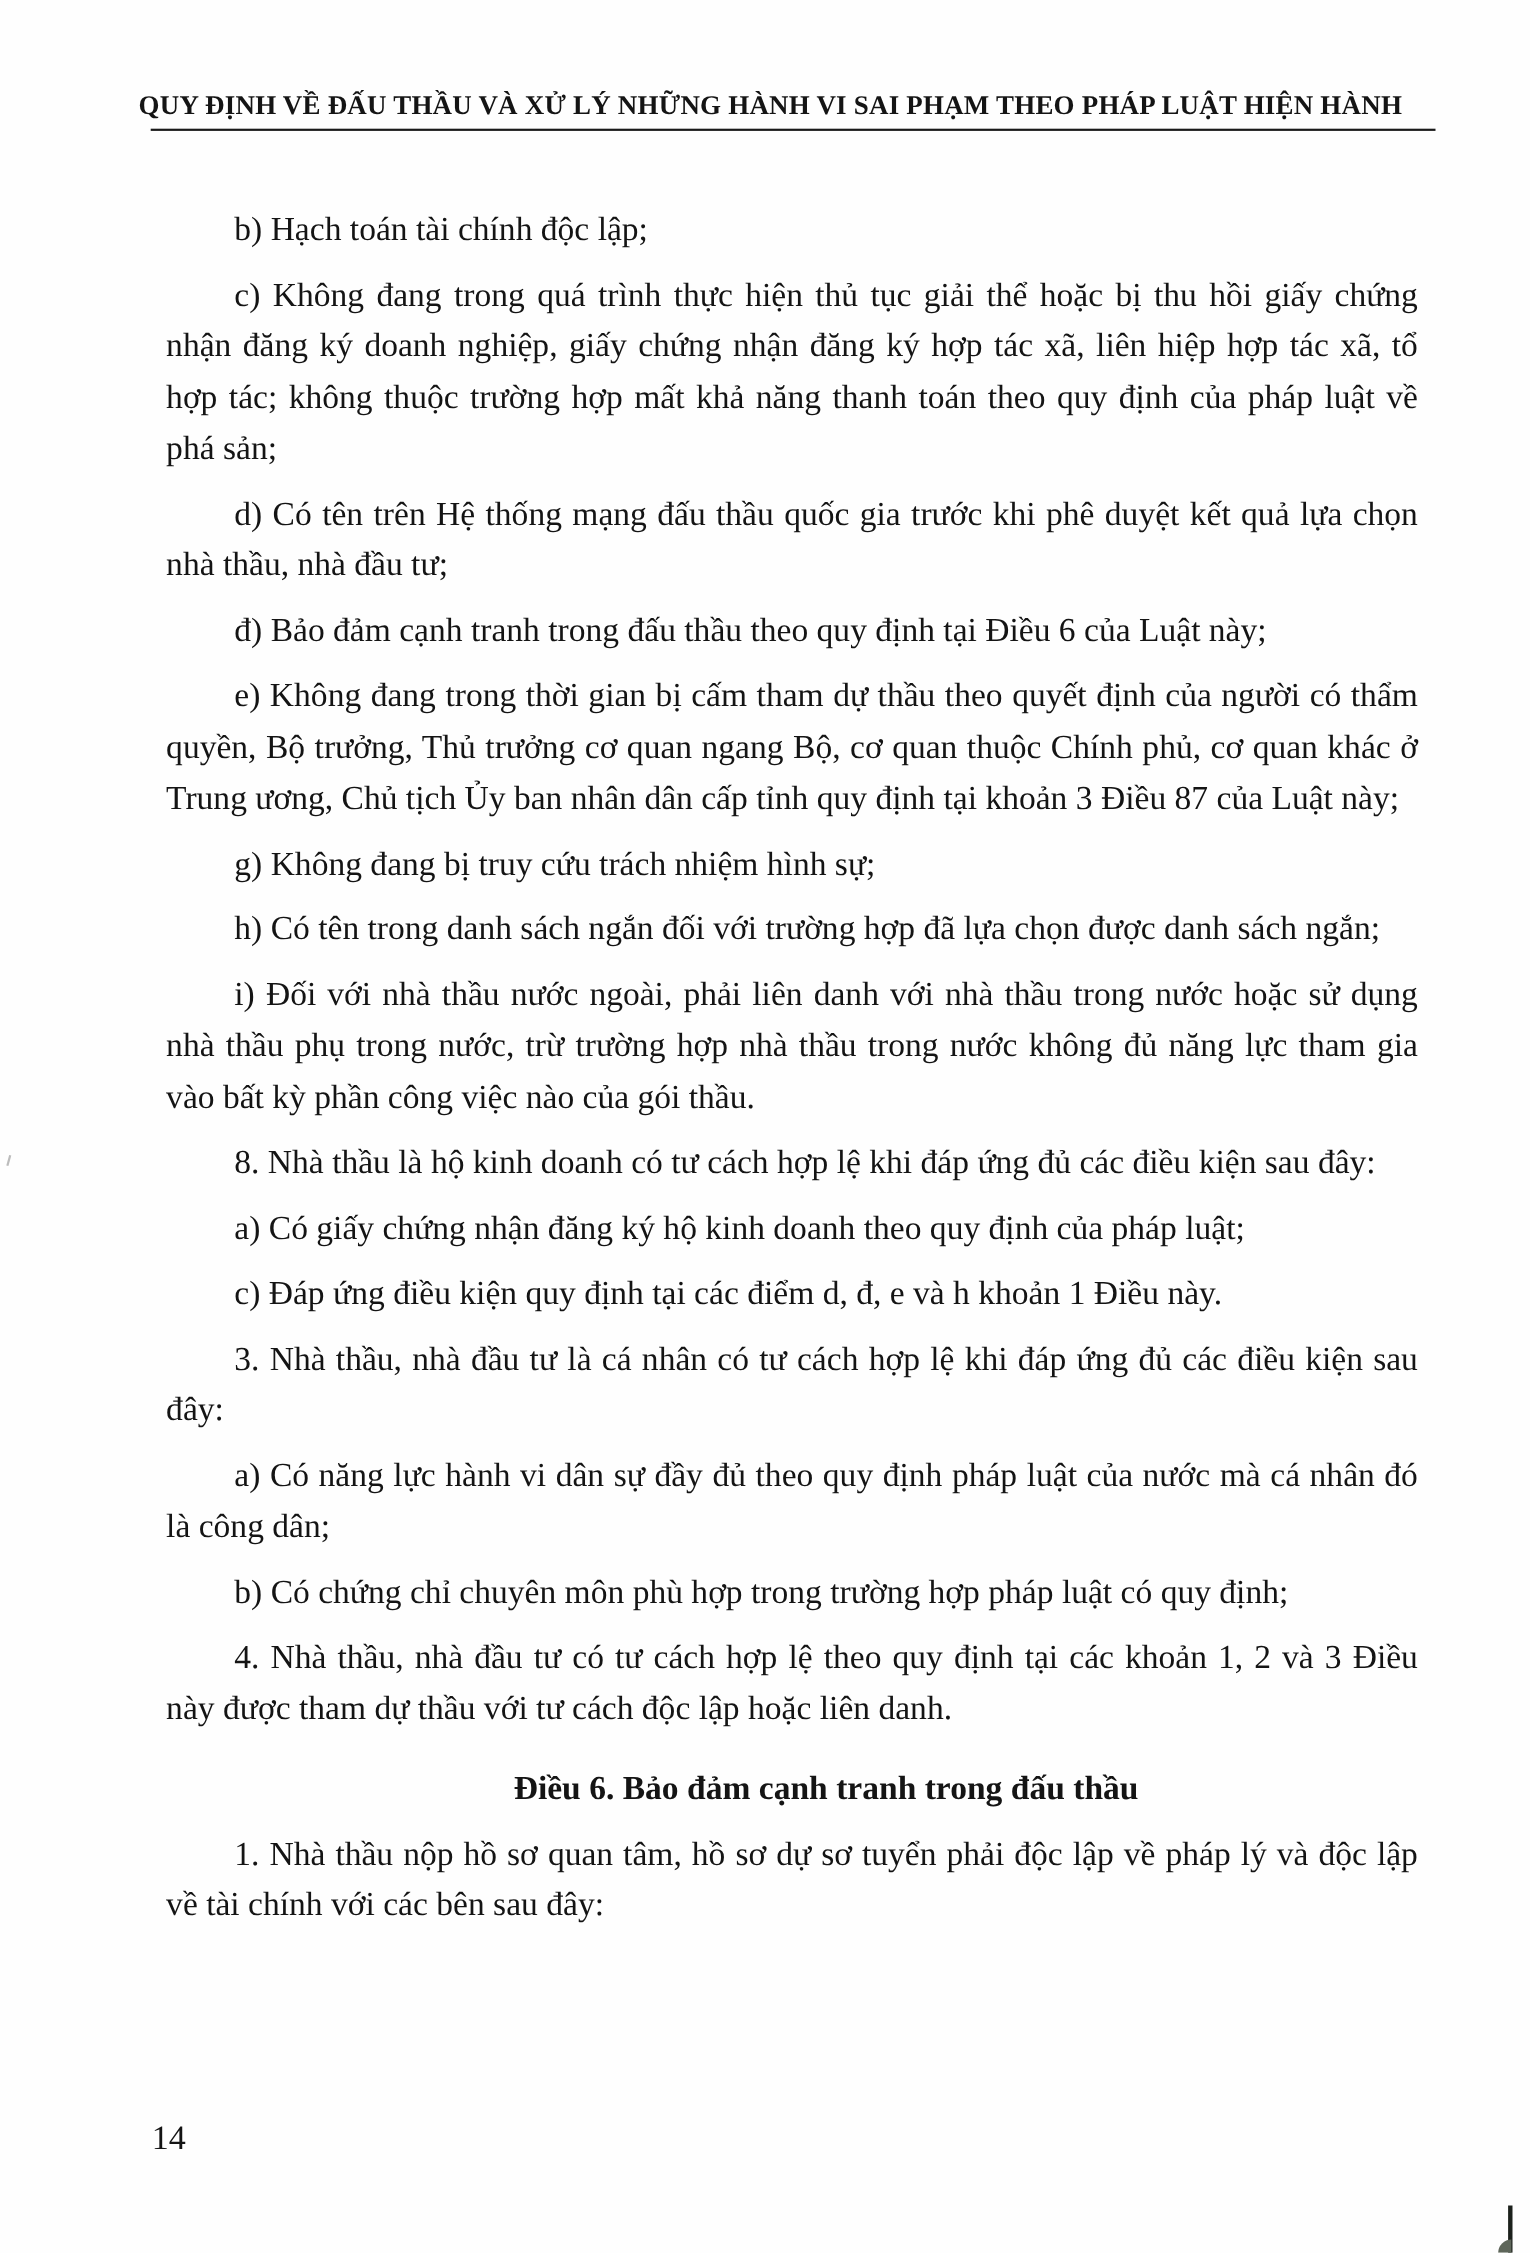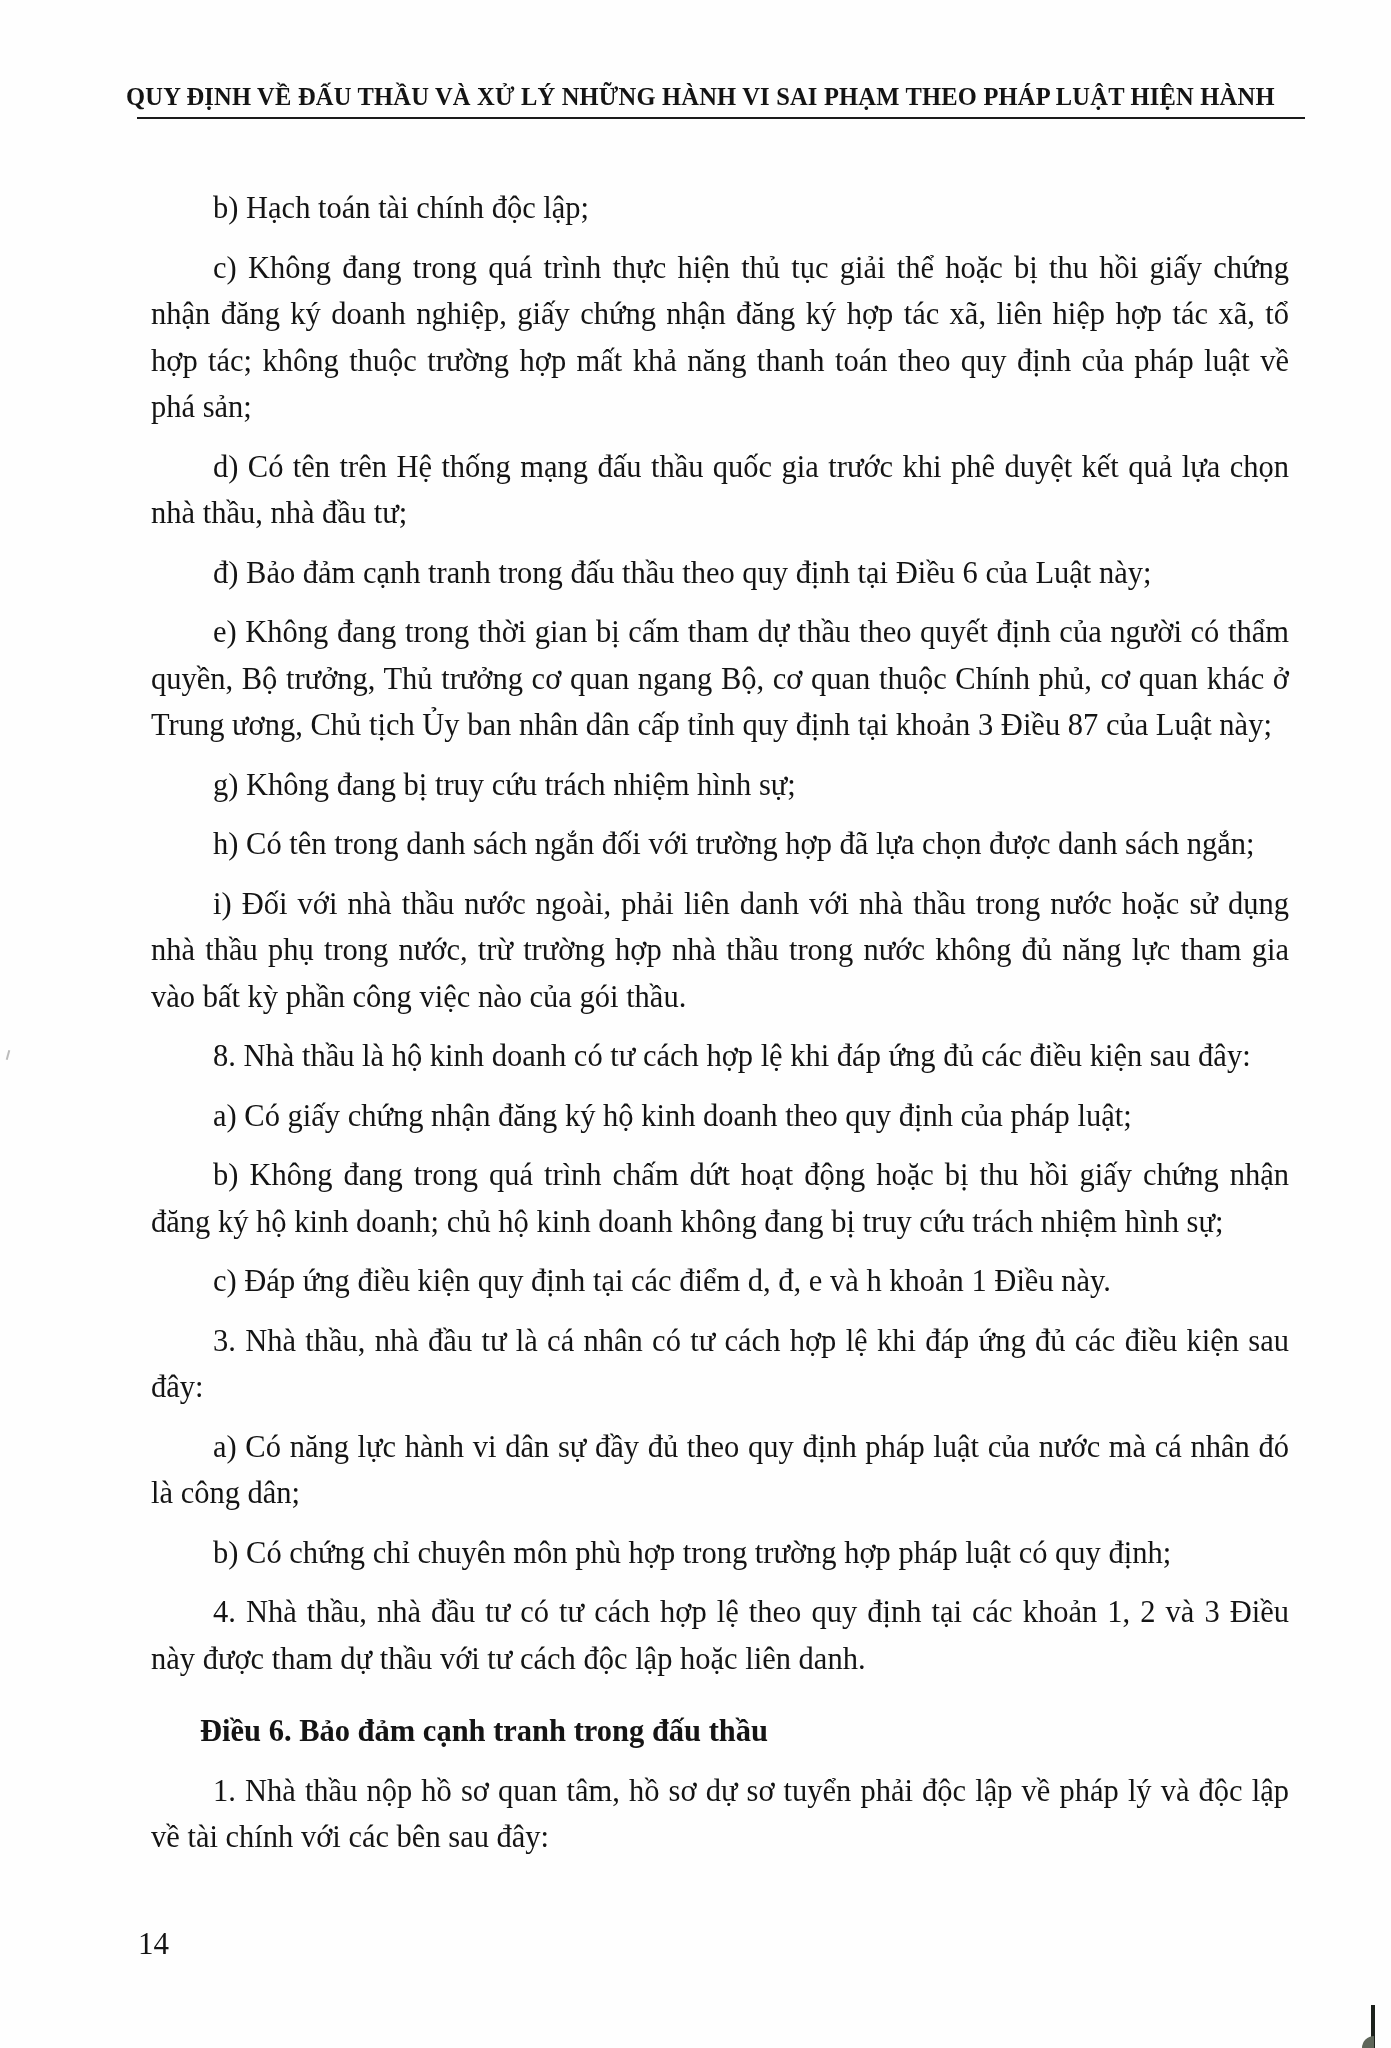--- a/index.html
+++ b/index.html
@@ -21,21 +21,21 @@
   }
   .body-text {
     position: absolute; left: 138px; top: 172px; width: 1164px;
     font-size: 30.5px; line-height: 46.5px;
   }
   .para {
     margin: 13px; text-align: justify; text-indent: 62px;
   }
   .heading {
     margin: 26px 0 3px 0; text-indent: 62px;
-    font-weight: bold; text-align: left;
+    font-weight: bold; text-align: center;
   }
   .page-number {
     position: absolute; left: 138px; top: 1926px;
     font-size: 31px; line-height: 36px;
   }
   .scan-mark {
     position: absolute; left: 1371px; top: 2005px; width: 4px; height: 43px;
     background: #1c211c;
   }
   .scan-mark-foot {
@@ -57,21 +57,20 @@
   <p class="para">b) Hạch toán tài chính độc lập;</p>
   <p class="para">c) Không đang trong quá trình thực hiện thủ tục giải thể hoặc bị thu hồi giấy chứng nhận đăng ký doanh nghiệp, giấy chứng nhận đăng ký hợp tác xã, liên hiệp hợp tác xã, tổ hợp tác; không thuộc trường hợp mất khả năng thanh toán theo quy định của pháp luật về phá sản;</p>
   <p class="para">d) Có tên trên Hệ thống mạng đấu thầu quốc gia trước khi phê duyệt kết quả lựa chọn nhà thầu, nhà đầu tư;</p>
   <p class="para">đ) Bảo đảm cạnh tranh trong đấu thầu theo quy định tại Điều 6 của Luật này;</p>
   <p class="para">e) Không đang trong thời gian bị cấm tham dự thầu theo quyết định của người có thẩm quyền, Bộ trưởng, Thủ trưởng cơ quan ngang Bộ, cơ quan thuộc Chính phủ, cơ quan khác ở Trung ương, Chủ tịch Ủy ban nhân dân cấp tỉnh quy định tại khoản 3 Điều 87 của Luật này;</p>
   <p class="para">g) Không đang bị truy cứu trách nhiệm hình sự;</p>
   <p class="para">h) Có tên trong danh sách ngắn đối với trường hợp đã lựa chọn được danh sách ngắn;</p>
   <p class="para">i) Đối với nhà thầu nước ngoài, phải liên danh với nhà thầu trong nước hoặc sử dụng nhà thầu phụ trong nước, trừ trường hợp nhà thầu trong nước không đủ năng lực tham gia vào bất kỳ phần công việc nào của gói thầu.</p>
   <p class="para">8. Nhà thầu là hộ kinh doanh có tư cách hợp lệ khi đáp ứng đủ các điều kiện sau đây:</p>
   <p class="para">a) Có giấy chứng nhận đăng ký hộ kinh doanh theo quy định của pháp luật;</p>
-  <p class="para">b) Không đang trong quá trình chấm dứt hoạt động hoặc bị thu hồi giấy chứng nhận đăng ký hộ kinh doanh; chủ hộ kinh doanh không đang bị truy cứu trách nhiệm hình sự;</p>
   <p class="para">c) Đáp ứng điều kiện quy định tại các điểm d, đ, e và h khoản 1 Điều này.</p>
   <p class="para">3. Nhà thầu, nhà đầu tư là cá nhân có tư cách hợp lệ khi đáp ứng đủ các điều kiện sau đây:</p>
   <p class="para">a) Có năng lực hành vi dân sự đầy đủ theo quy định pháp luật của nước mà cá nhân đó là công dân;</p>
   <p class="para">b) Có chứng chỉ chuyên môn phù hợp trong trường hợp pháp luật có quy định;</p>
   <p class="para">4. Nhà thầu, nhà đầu tư có tư cách hợp lệ theo quy định tại các khoản 1, 2 và 3 Điều này được tham dự thầu với tư cách độc lập hoặc liên danh.</p>
 
   <p class="heading">Điều 6. Bảo đảm cạnh tranh trong đấu thầu</p>
 
   <p class="para">1. Nhà thầu nộp hồ sơ quan tâm, hồ sơ dự sơ tuyển phải độc lập về pháp lý và độc lập về tài chính với các bên sau đây:</p>
 </div>

